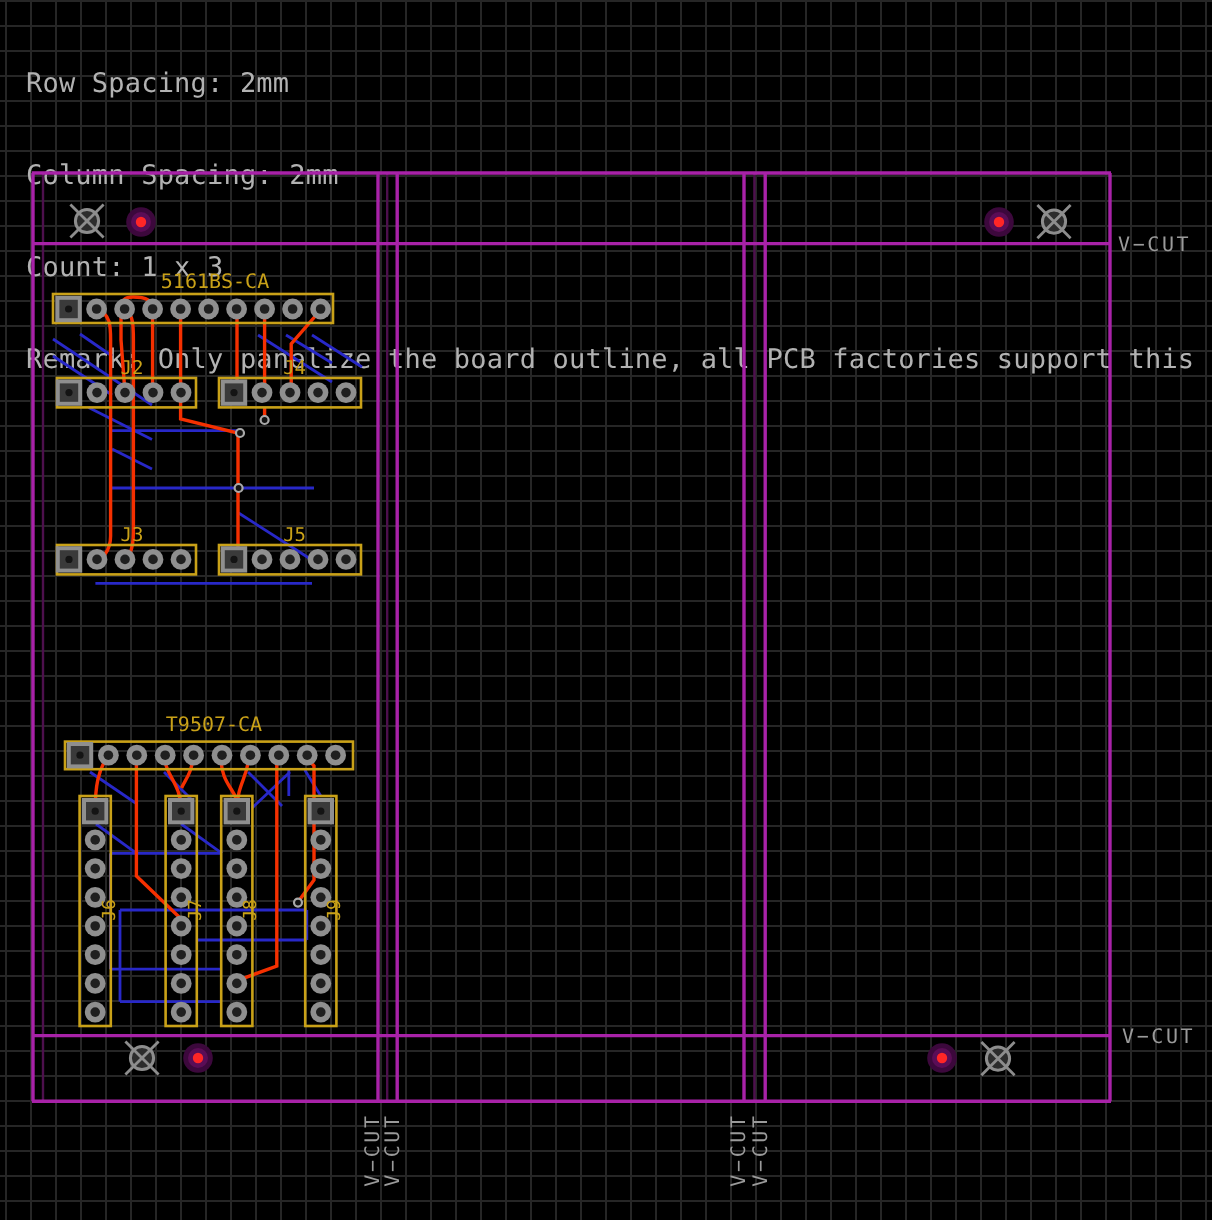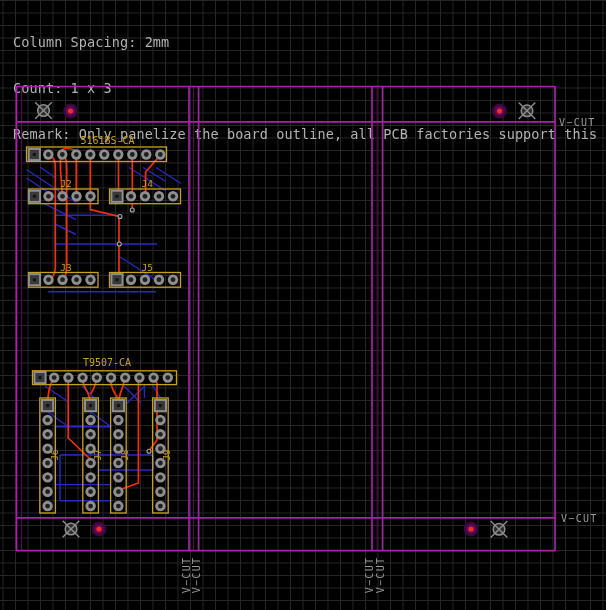--- a/index.html
+++ b/index.html
@@ -17,20 +17,21 @@
   svg{position:absolute;inset:0;}
   text{font-family:"DejaVu Sans Mono","Liberation Mono",monospace;}
 </style>
 </head>
 <body>
 
 <div class="screen">
   <div class="canvas-grid"></div>
 
   <div class="hdr">
+    <div>Row Spacing: 2mm</div>
     <div>Column Spacing: 2mm</div>
     <div>Count: 1 x 3</div>
     <div>Remark: Only panelize the board outline, all PCB factories support this</div>
   </div>
 
   <svg id="board-svg" width="606" height="610" viewBox="0 0 606 610">
       <path d="M26.5,169.5 L76,202.5" fill="none" stroke="#2828c8" stroke-width="1.4"></path>
       <path d="M26.5,178 L56,197.5" fill="none" stroke="#2828c8" stroke-width="1.4"></path>
       <path d="M40,167 L56,178" fill="none" stroke="#2828c8" stroke-width="1.4"></path>
       <path d="M129,167.5 L166,191" fill="none" stroke="#2828c8" stroke-width="1.4"></path>

